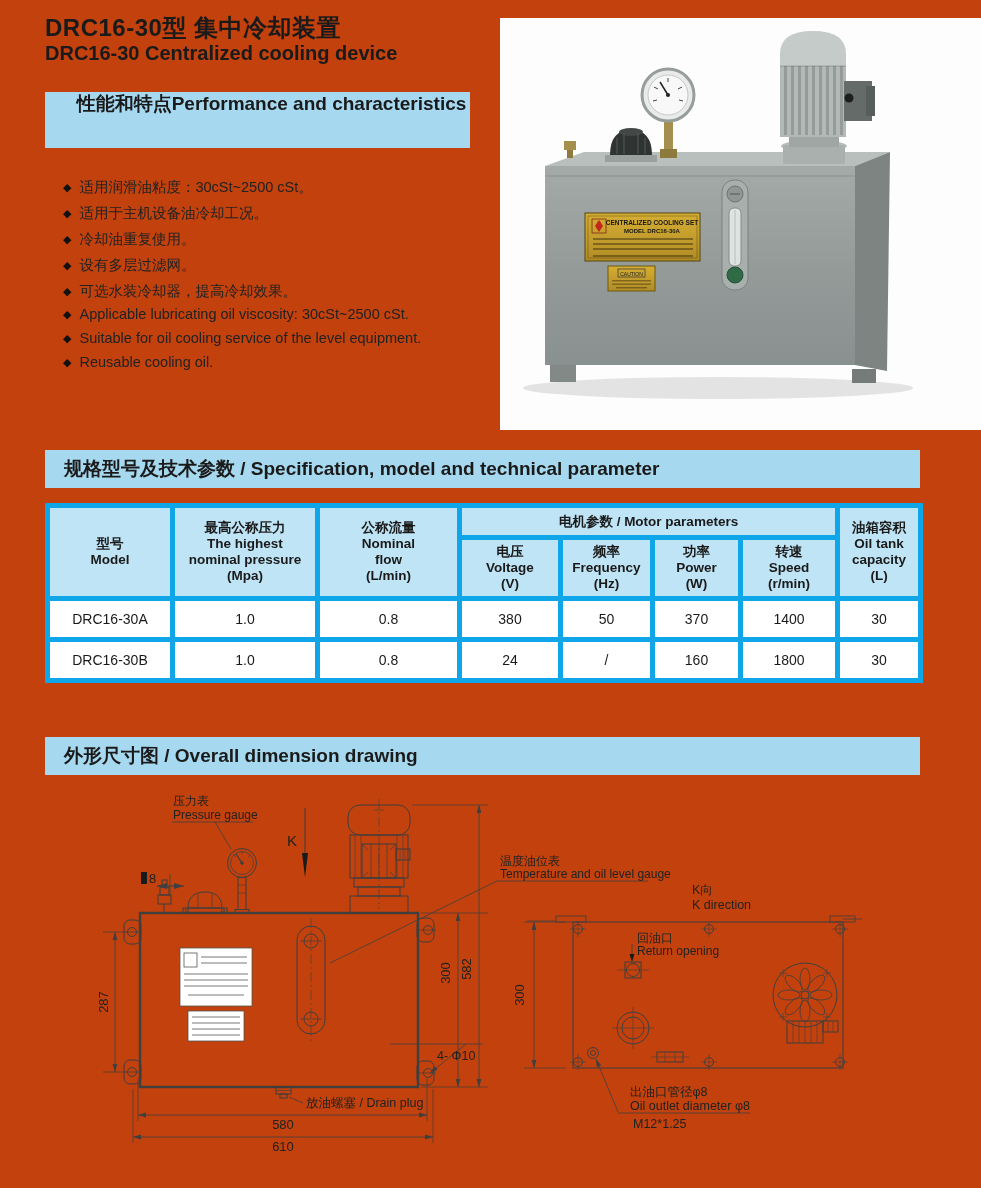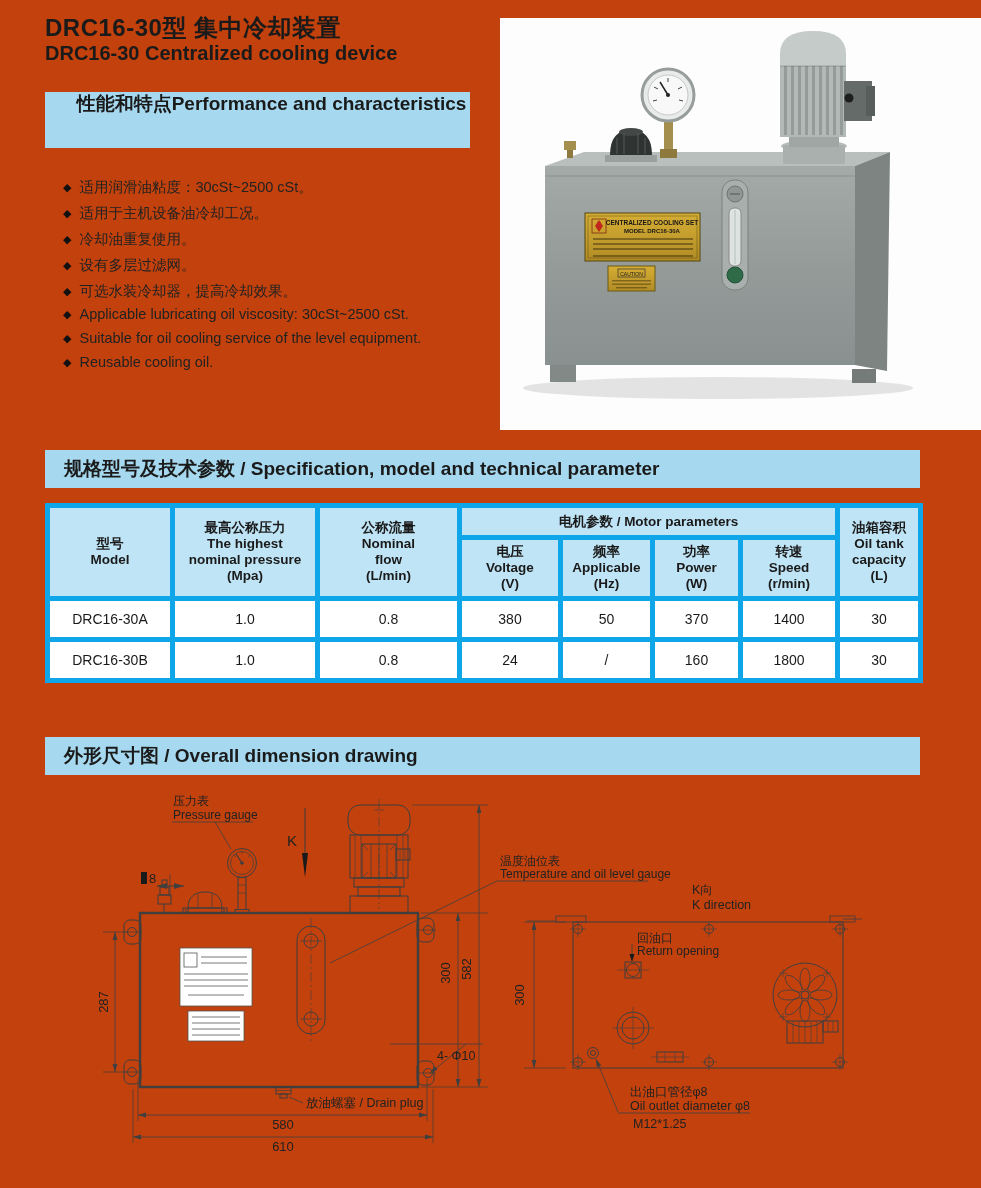--- a/index.html
+++ b/index.html
@@ -224,21 +224,21 @@
       <th rowspan="2" class="pre">油箱容积
 Oil tank
 capacity
 (L)</th>
     </tr>
     <tr class="sub-row">
       <th class="pre">电压
 Voltage
 (V)</th>
       <th class="pre">频率
-Applicable
+Frequency
 (Hz)</th>
       <th class="pre">功率
 Power
 (W)</th>
       <th class="pre">转速
 Speed
 (r/min)</th>
     </tr>
     <tr>
       <td>DRC16-30A</td>

